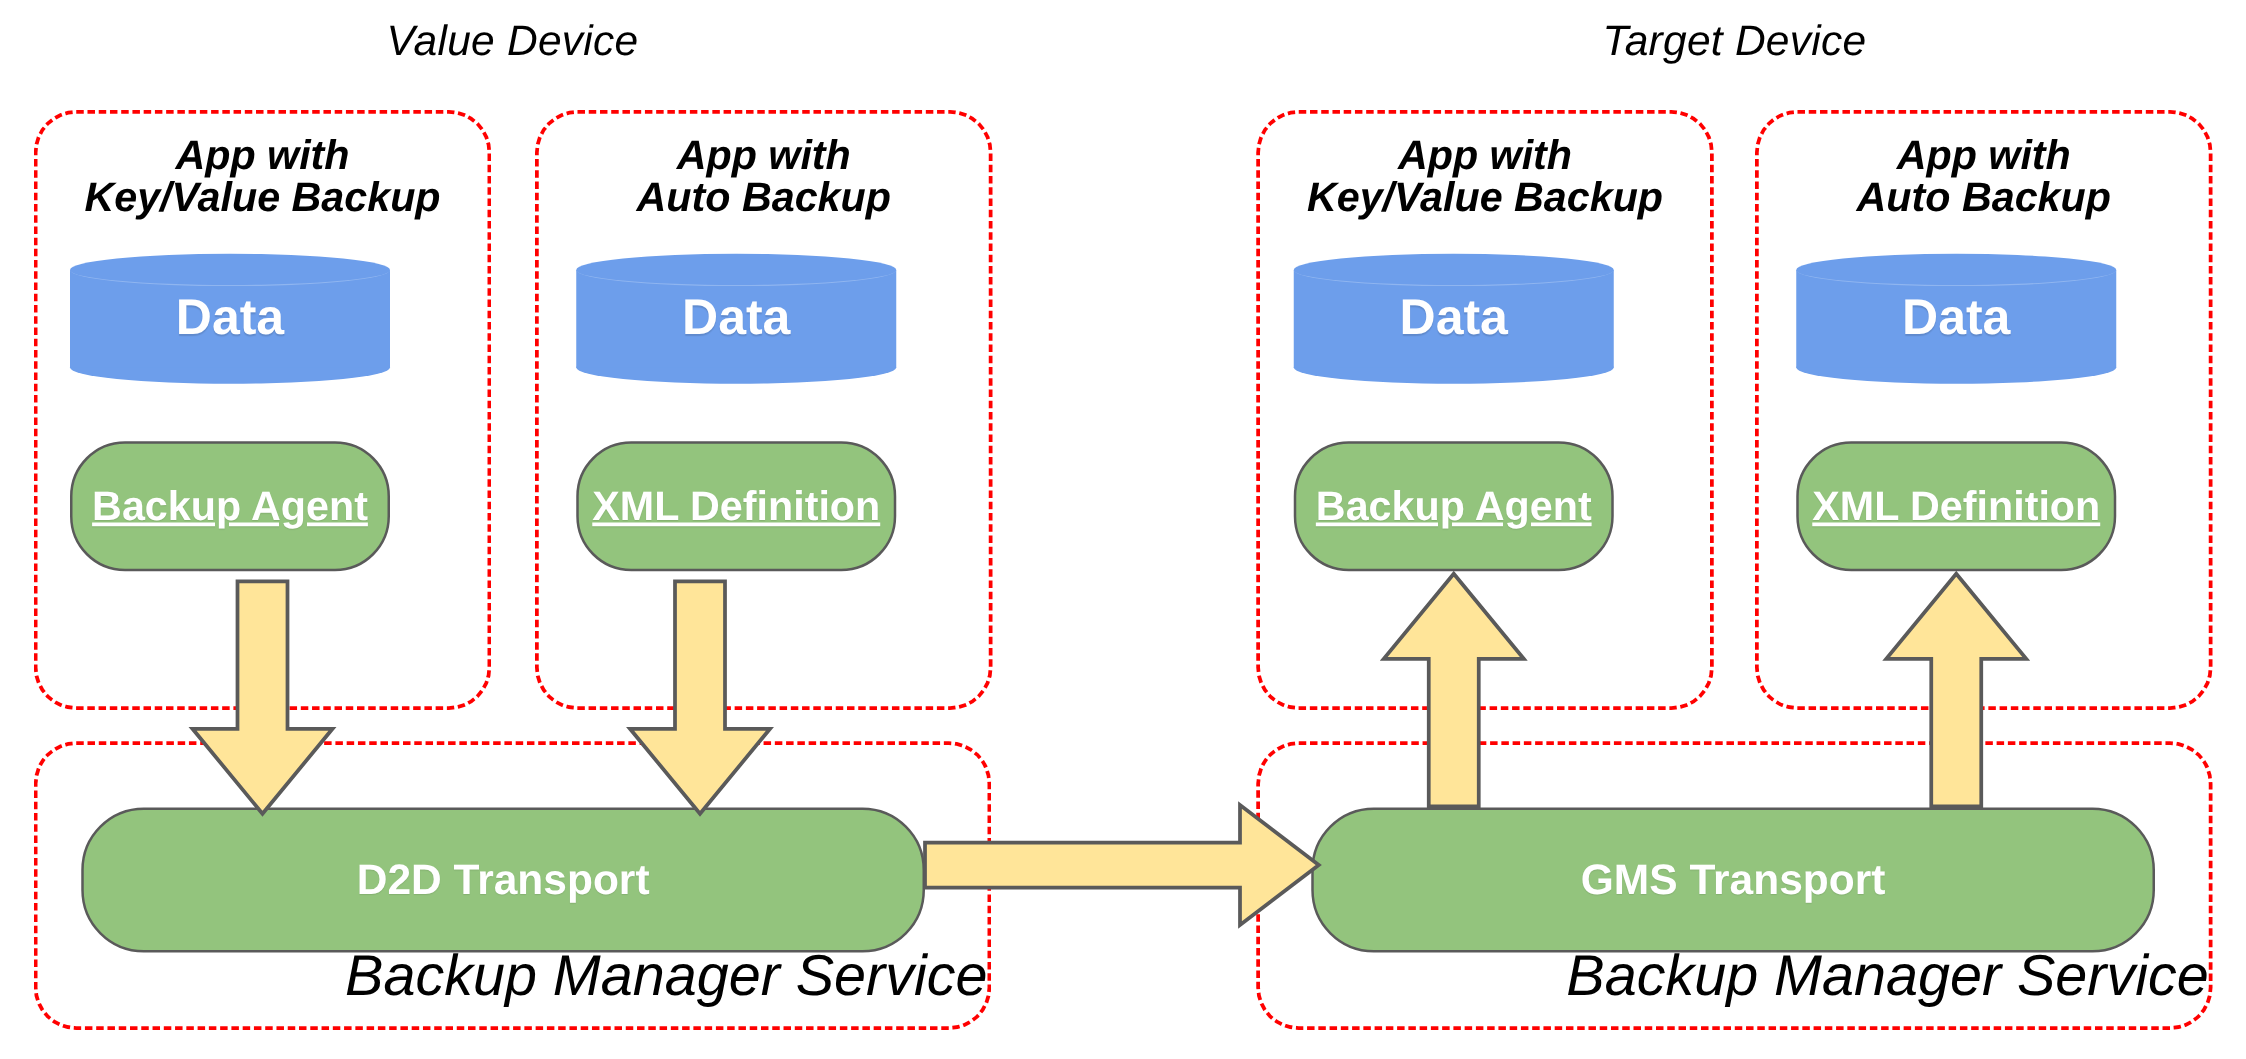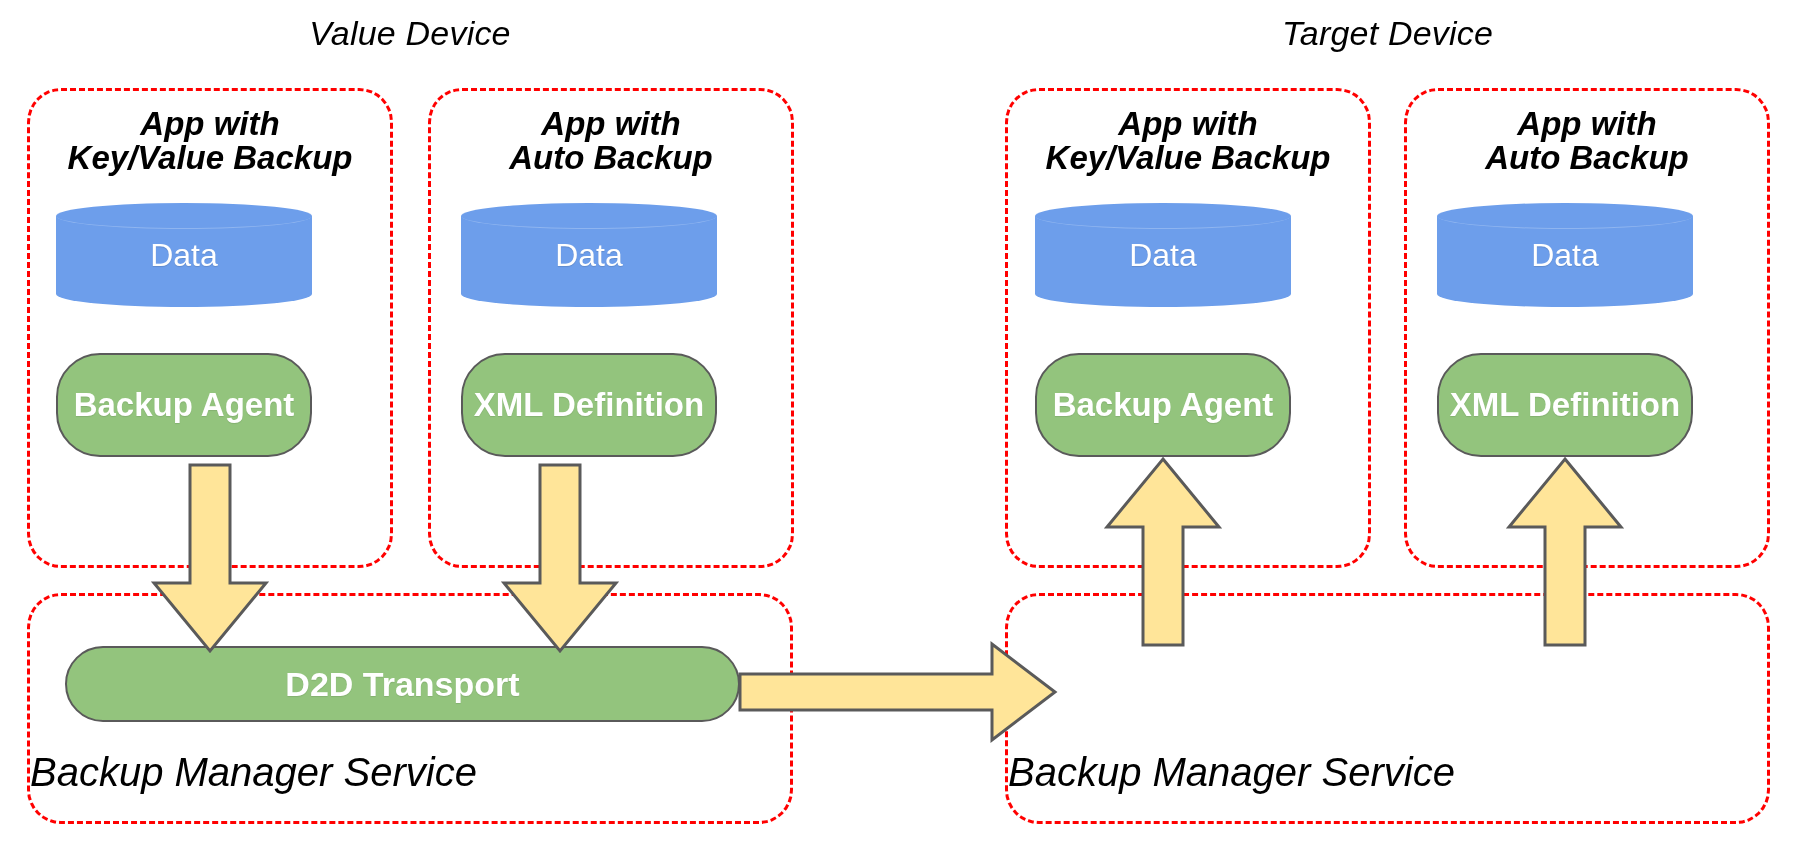--- a/index.html
+++ b/index.html
@@ -49,24 +49,24 @@
     line-height: 1.02;
     color: #000000;
     white-space: pre-line;
     font-weight: bold;
   }
 
   .bms-caption {
     position: absolute;
     left: 0;
     right: 0;
-    bottom: 26px;
-    text-align: left;
+    bottom: 14px;
+    text-align: right;
     font-style: italic;
-    font-size: 40px;
+    font-size: 46px;
     color: #000000;
     white-space: nowrap;
   }
 
   
   .cylinder {
     position: absolute;
     width: 256px;
     height: 104px;
   }
@@ -99,42 +99,42 @@
     border-radius: 50% / 50%;
   }
   .cyl-label {
     position: absolute;
     left: 0;
     right: 0;
     top: 50%;
     transform: translateY(-50%);
     text-align: center;
     color: #ffffff;
-    font-weight: normal;
-    font-size: 32px;
+    font-weight: bold;
+    font-size: 40px;
     z-index: 3;
     text-shadow: 0 1px 1px rgba(0,0,0,.13);
   }
 
   
   .pill {
     position: absolute;
     background: #93c47d;
     border: 2px solid #5a5a5a;
     box-sizing: border-box;
     display: flex;
     align-items: center;
     justify-content: center;
     color: #ffffff;
     font-weight: bold;
     font-size: 33px;
     text-shadow: 0 1px 1px rgba(0,0,0,.10);
   }
-  .pill.small { border-radius: 44px; height: 104px; }
-  .pill.wide  { border-radius: 50px; height: 76px; font-size: 34px; }
+  .pill.small { border-radius: 44px; height: 104px; text-decoration: underline; }
+  .pill.wide  { border-radius: 50px; height: 116px; font-size: 34px; }
 
   
   .arrow-down, .arrow-up, .arrow-right {
     position: absolute;
   }
   .arrow-down svg, .arrow-up svg, .arrow-right svg {
     display: block;
     width: 100%;
     height: 100%;
   }
@@ -218,20 +218,23 @@
     <div class="cyl-top"></div>
     <div class="cyl-label">Data</div>
   </div>
   <div class="pill small" style="left:1437px; top:353px; width:256px;">
     <span>XML Definition</span>
   </div>
 
   <div class="dashed-box" style="left:1005px; top:593px; width:765px; height:231px;">
     <div class="bms-caption">Backup Manager Service</div>
   </div>
+  <div class="pill wide" style="left:1049px; top:646px; width:675px;">
+    <span>GMS Transport</span>
+  </div>
 
   <div class="arrow-up" style="left:1103px; top:455px; width:120px; height:192px;">
     <svg viewBox="0 0 120 192" preserveAspectRatio="none">
       <polygon points="60,4 116,72 80,72 80,190 40,190 40,72 4,72" fill="#ffe599" stroke="#5a5a5a" stroke-width="3" stroke-linejoin="miter"></polygon>
     </svg>
   </div>
   <div class="arrow-up" style="left:1505px; top:455px; width:120px; height:192px;">
     <svg viewBox="0 0 120 192" preserveAspectRatio="none">
       <polygon points="60,4 116,72 80,72 80,190 40,190 40,72 4,72" fill="#ffe599" stroke="#5a5a5a" stroke-width="3" stroke-linejoin="miter"></polygon>
     </svg>

